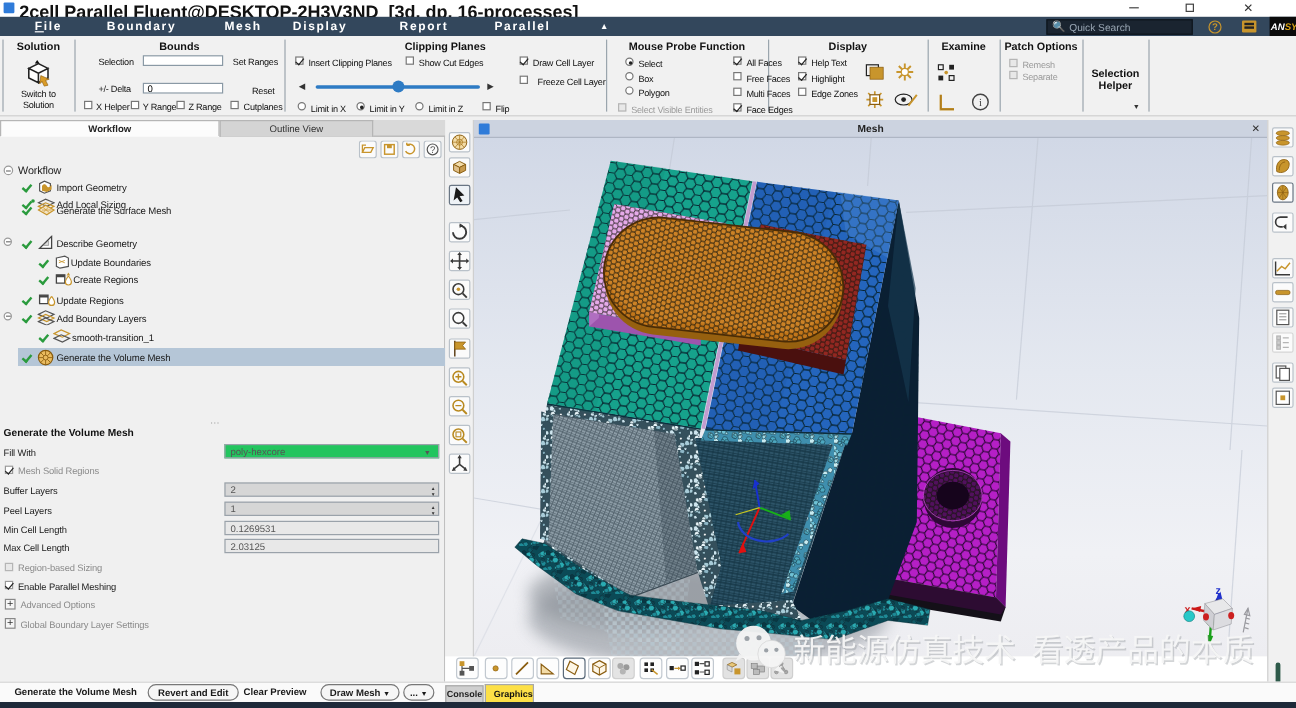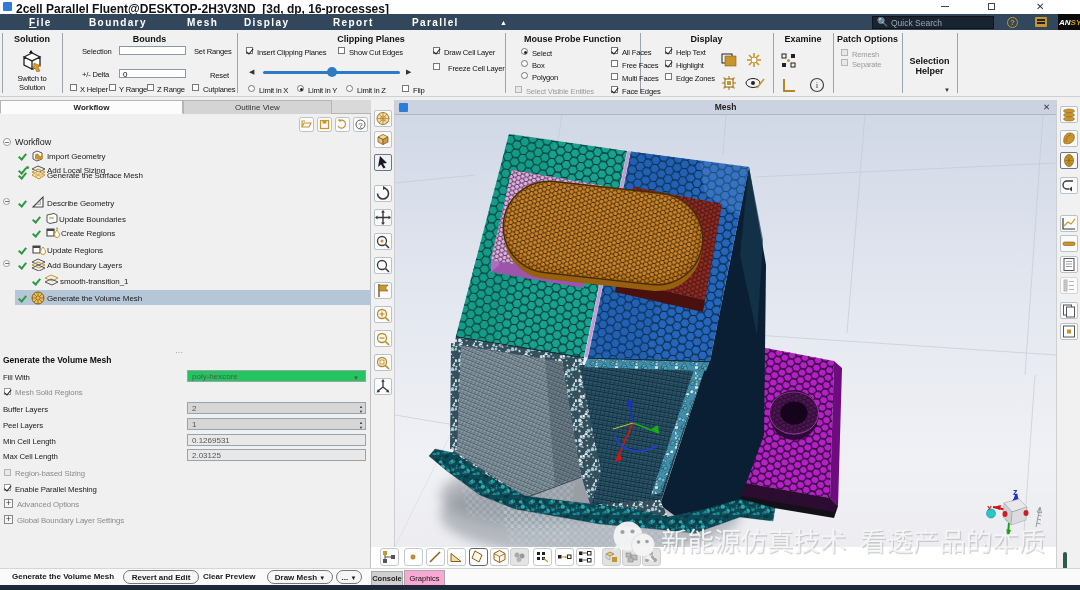--- a/index.html
+++ b/index.html
@@ -36,21 +36,21 @@
 .ftxt{position:absolute;font-size:7.8px;letter-spacing:-0.1px;color:#1a1a1a;white-space:nowrap}
 .ftxt.dim{color:#8a8a8a}
 .fbox{position:absolute;left:187px;width:179px;height:12px;border:1px solid #9aa2aa;font-size:8px;color:#555;line-height:11px;padding-left:4px}
 .plus{position:absolute;width:9px;height:9px;border:1px solid #888;background:#f5f5f5;font-size:9px;line-height:7px;text-align:center;color:#333}
 .spin{position:absolute;right:2px;top:0.5px;font-size:4px;line-height:5px;color:#333;text-align:center}
 .obtn{position:absolute;top:1px;height:14px;border:1px solid #777;border-radius:7px;font-size:8px;font-weight:bold;color:#1a1a1a;text-align:center;line-height:13px;background:#f6f6f6;white-space:nowrap}
 </style></head>
 <body>
 <div id="titlebar" class="ab">
   <div class="ab" style="left:3px;top:2px;width:9px;height:9px;background:#2f7bd9;border-radius:1px"></div>
-  <div class="ab" style="left:16px;top:2px;font-weight:bold;font-size:12px">2cell Parallel Fluent@DESKTOP-2H3V3ND&nbsp; [3d, dp, 16-processes]</div>
+  <div class="ab" style="left:16px;top:2px;font-weight:bold;font-size:15px">2cell Parallel Fluent@DESKTOP-2H3V3ND&nbsp; [3d, dp, 16-processes]</div>
   <div class="ab" style="left:941px;top:6px;width:8px;height:1px;background:#444"></div>
   <div class="ab" style="left:988px;top:3px;width:7px;height:7px;border:1px solid #444"></div>
   <div class="ab" style="left:1036px;top:1px;font-size:10px;color:#333">✕</div>
 </div>
 <div id="menubar" class="ab">
   <div class="mi" style="left:29px"><span style="text-decoration:underline">F</span>ile</div>
   <div class="mi" style="left:89px">Boundary</div>
   <div class="mi" style="left:187px">Mesh</div>
   <div class="mi" style="left:244px">Display</div>
   <div class="mi" style="left:333px">Report</div>
@@ -191,21 +191,21 @@
   <div class="cb dis" style="left:841px;top:19px"></div>
     <div class="rlbl ab" style="left:852px;top:20px;color:#9a9a9a">Remesh</div>
   <div class="cb dis" style="left:841px;top:29px"></div>
     <div class="rlbl ab" style="left:852px;top:30px;color:#9a9a9a">Separate</div>
   <div class="ghead" style="left:902px;width:55px;top:26px">Selection<br>Helper</div>
   <div class="ab" style="left:944px;top:57px;font-size:6px;color:#333">▼</div>
 </div>
 <div id="panel" class="ab">
   <div class="ab" style="left:0;top:0;width:371px;height:14px;background:#d9d9d9;border-bottom:1px solid #b5b5b5"></div>
   <div class="ptab" style="left:0;width:183px;background:#fcfcfc;border-bottom:1px solid #fcfcfc;font-weight:bold">Workflow</div>
-  <div class="ptab" style="left:183px;width:149px;background:#d4d4d4;color:#333">Outline View</div>
+  <div class="ptab" style="left:183px;width:128px;background:#d4d4d4;color:#333">Outline View</div>
   <svg class="ab" style="left:299px;top:17px" width="70" height="15">
     <g>
         <rect x="0.5" y="0.5" width="14" height="14" rx="2" fill="#fbfbfb" stroke="#b9c1c9"></rect>
         <path d="M3 10 l2-4 h7 l-2 4 z M3 10 v-6 h3" fill="none" stroke="#c8952c" stroke-width="1.1"></path>
       </g>
     <g transform="translate(18)">
         <rect x="0.5" y="0.5" width="14" height="14" rx="2" fill="#fbfbfb" stroke="#b9c1c9"></rect>
         <rect x="3.5" y="3.5" width="8" height="8" fill="none" stroke="#c8952c" stroke-width="1.2"></rect>
         <rect x="5.5" y="3.5" width="4" height="3" fill="#c8952c"></rect>
       </g>
@@ -745,21 +745,21 @@
       </svg></div>
   <div class="ab" style="left:6px;top:452px;width:4px;height:25px;background:#2e5a4a;border-radius:2px"></div>
 </div>
 <div id="btmrow" class="ab">
   <div class="fbtn" style="left:12px">Generate the Volume Mesh</div>
   <div class="obtn" style="left:123px;width:76px">Revert and Edit</div>
   <div class="fbtn" style="left:203px">Clear Preview</div>
   <div class="obtn" style="left:267px;width:66px">Draw Mesh <span style="font-size:6px">▼</span></div>
   <div class="obtn" style="left:336px;width:26px">... <span style="font-size:6px">▼</span></div>
   <div class="ab" style="left:371px;top:2px;width:32px;height:15px;background:#cfcfcf;border:1px solid #a8a8a8;font-size:7.5px;font-weight:bold;text-align:center;line-height:14px;color:#222">Console</div>
-  <div class="ab" style="left:404px;top:1px;width:41px;height:16px;background:#f9a8d4;border:1px solid #a8a8a8;border-bottom:none;font-size:7.5px;font-weight:normal;text-align:center;line-height:15px;color:#111">Graphics</div>
+  <div class="ab" style="left:404px;top:1px;width:41px;height:16px;background:#fde047;border:1px solid #a8a8a8;border-bottom:none;font-size:7.5px;font-weight:bold;text-align:right;line-height:15px;color:#111">Graphics</div>
 </div>
 <div id="statusbar" class="ab"></div>
 <svg class="ab" style="left:975px;top:485px" width="75" height="60" viewBox="0 0 75 60">
 <line x1="18" y1="22" x2="32" y2="25" stroke="#cc1818" stroke-width="2"></line>
 <path d="M18 22 l8 -2 -1 5 z" fill="#cc1818"></path>
 <text x="12" y="26" font-size="9" fill="#cc2222" font-family="Liberation Sans" font-weight="bold">x</text>
 <line x1="34" y1="37" x2="33" y2="50" stroke="#18a018" stroke-width="2"></line>
 <path d="M33 52 l-3 -8 6 1 z" fill="#18a018"></path>
 <circle cx="34" cy="33" r="3.5" fill="#22bb22" stroke="#0a6a0a" stroke-width="0.5"></circle>
 <line x1="38" y1="20" x2="41" y2="10" stroke="#2030cc" stroke-width="2"></line>

